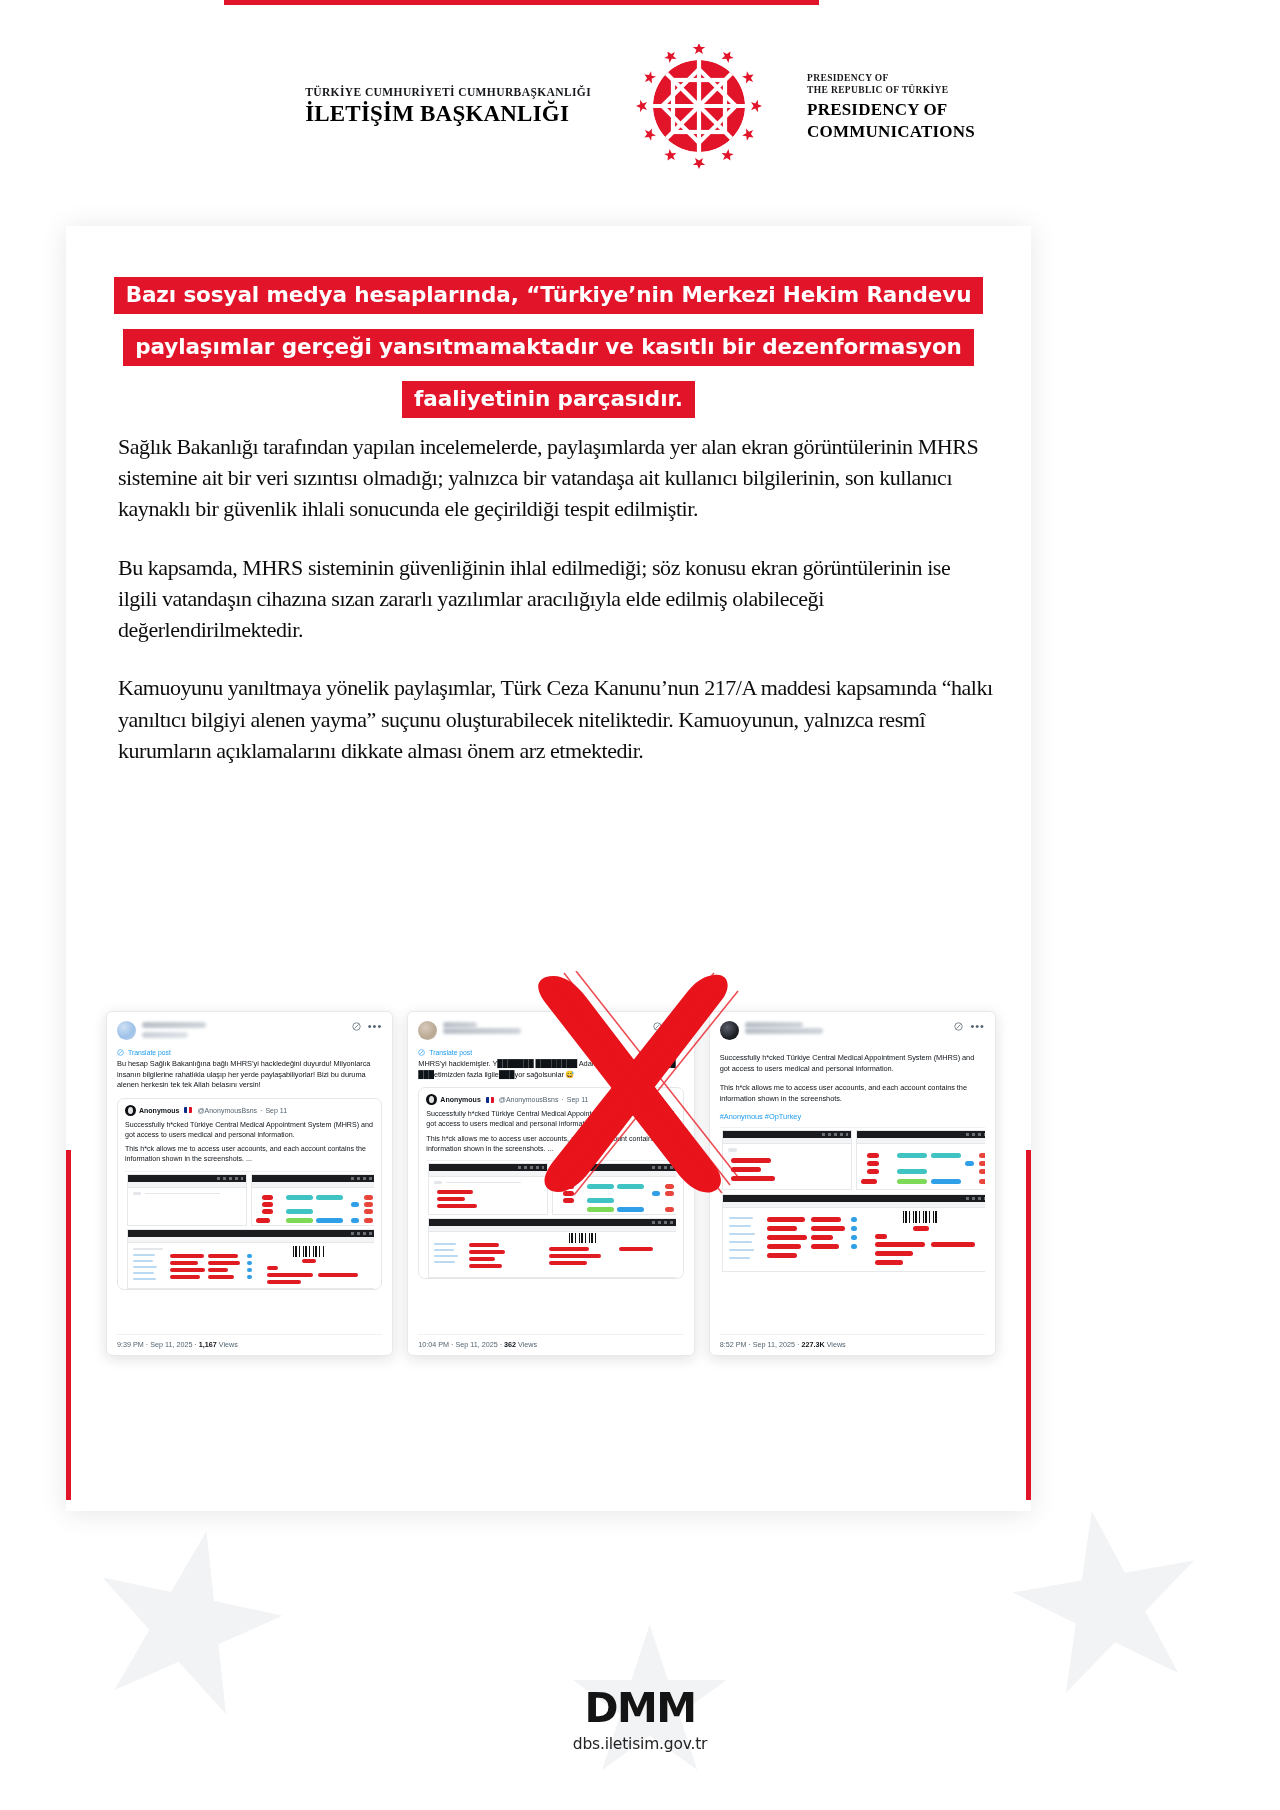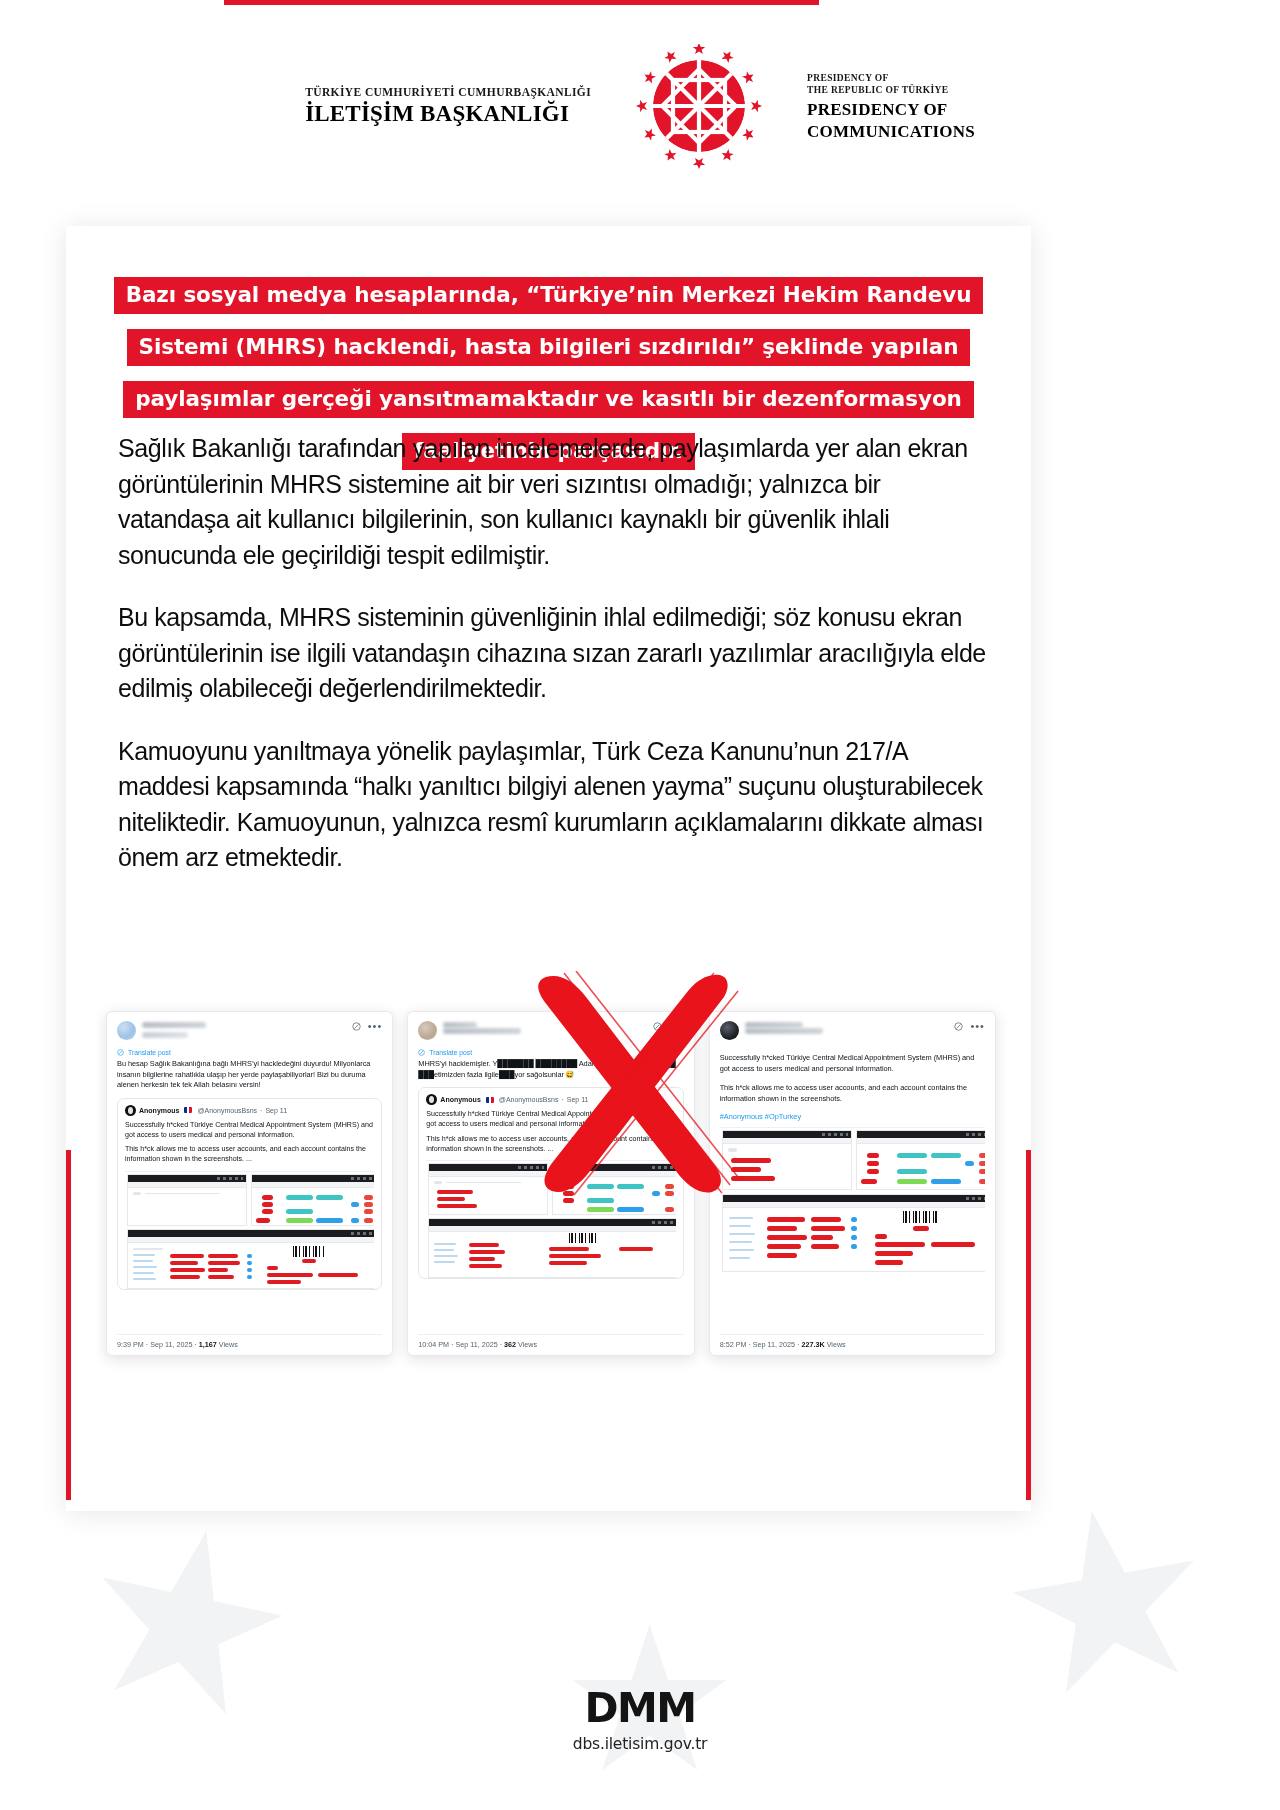--- a/index.html
+++ b/index.html
@@ -88,25 +88,25 @@
     font-family:"DejaVu Sans", sans-serif;
     white-space:nowrap;
   }
 
   
   .body-copy{
     position:absolute; left:52px; top:205px; width:875px;
     z-index:3;
   }
   .body-copy p{
-    font-size:25px;
+    font-size:22px;
     line-height:1.42;
     color:#0d0d0d;
     margin-bottom:27px;
-    font-family:Liberation Sans, sans-serif;
+    font-family:Liberation Serif, serif;
     font-weight:400;
     letter-spacing:-.45px;
   }
 
   
   .cards{
     position:absolute; left:40px; top:785px; width:890px; height:345px;
     display:flex; gap:14px; z-index:3;
   }
   .tcard{
@@ -317,21 +317,20 @@
 </div>
 
 <div class="sheet-toprule"></div>
 <div class="sheet-leftrule"></div>
 <div class="sheet-rightrule"></div>
 
 <div class="sheet">
 
   <div class="headline">
     <div class="hl-line"><span>Bazı sosyal medya hesaplarında, “Türkiye’nin Merkezi Hekim Randevu</span></div>
-    <div class="hl-line"><span>Sistemi (MHRS) hacklendi, hasta bilgileri sızdırıldı” şeklinde yapılan</span></div>
     <div class="hl-line"><span>paylaşımlar gerçeği yansıtmamaktadır ve kasıtlı bir dezenformasyon</span></div>
     <div class="hl-line"><span>faaliyetinin parçasıdır.</span></div>
   </div>
 
   <div class="body-copy">
     <p>Sağlık Bakanlığı tarafından yapılan incelemelerde, paylaşımlarda yer alan ekran görüntülerinin MHRS sistemine ait bir veri sızıntısı olmadığı; yalnızca bir vatandaşa ait kullanıcı bilgilerinin, son kullanıcı kaynaklı bir güvenlik ihlali sonucunda ele geçirildiği tespit edilmiştir.</p>
     <p>Bu kapsamda, MHRS sisteminin güvenliğinin ihlal edilmediği; söz konusu ekran görüntülerinin ise ilgili vatandaşın cihazına sızan zararlı yazılımlar aracılığıyla elde edilmiş olabileceği değerlendirilmektedir.</p>
     <p>Kamuoyunu yanıltmaya yönelik paylaşımlar, Türk Ceza Kanunu’nun 217/A maddesi kapsamında “halkı yanıltıcı bilgiyi alenen yayma” suçunu oluşturabilecek niteliktedir. Kamuoyunun, yalnızca resmî kurumların açıklamalarını dikkate alması önem arz etmektedir.</p>
   </div>
 

